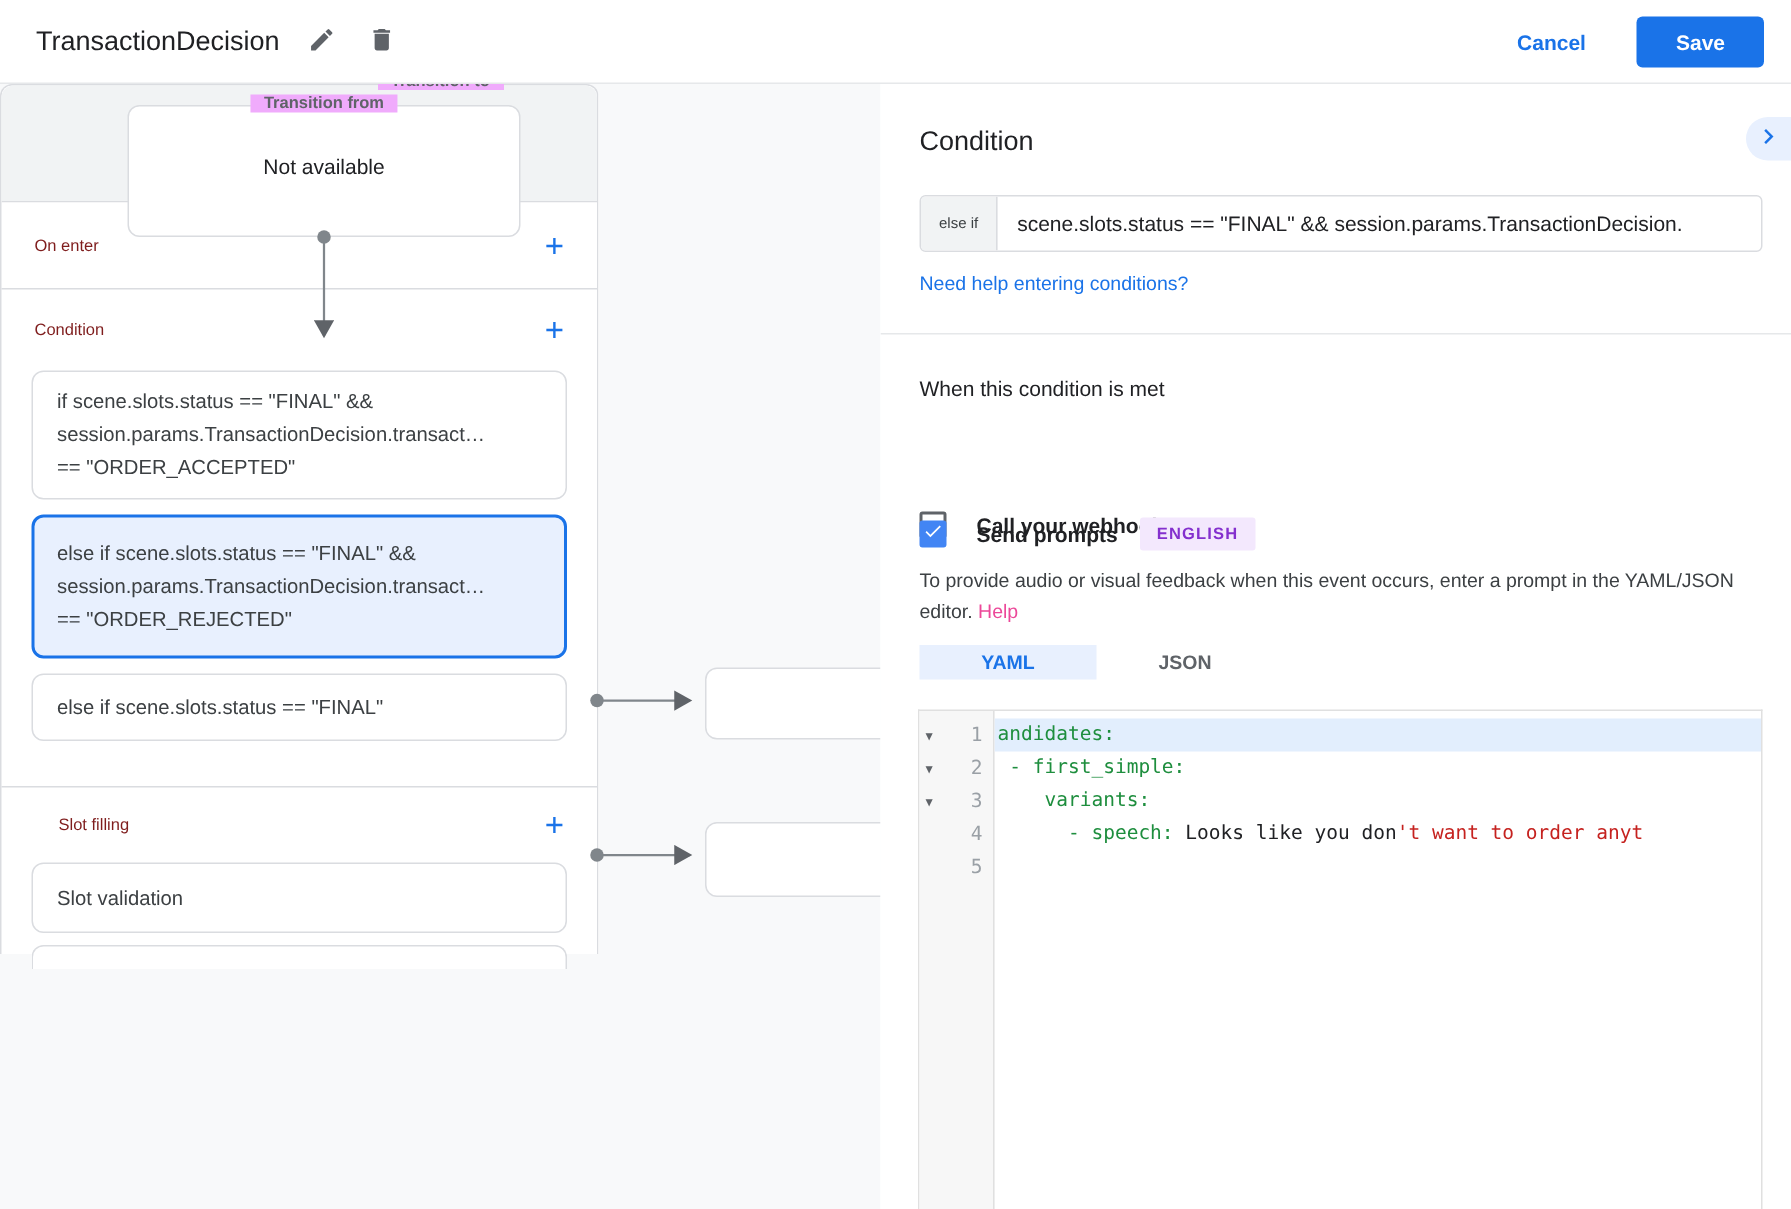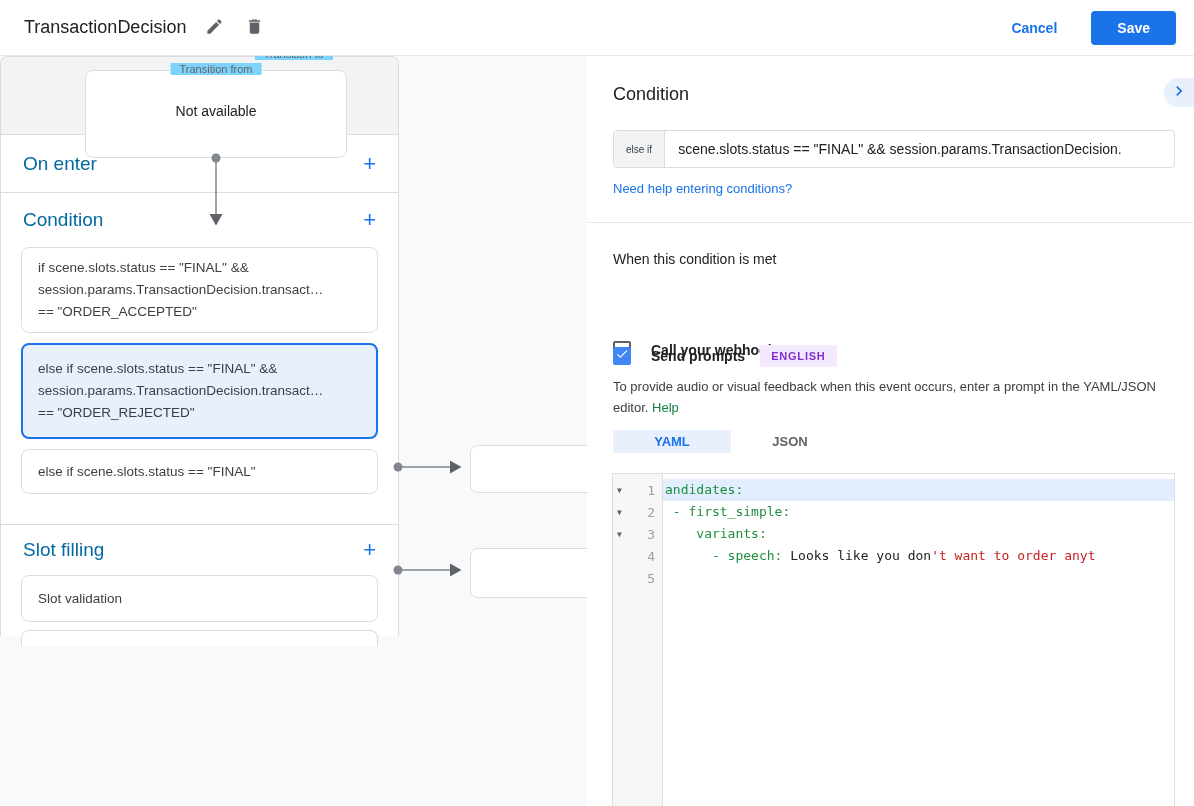--- a/index.html
+++ b/index.html
@@ -23,50 +23,50 @@
   .main { position:relative; height:750px; }
   .canvas { position:absolute; left:0; top:0; width:587px; height:750px;
     background:#f8f9fa; overflow:hidden; }
   .rightpanel { position:absolute; left:587px; top:0; width:607px; height:750px;
     background:#fff; overflow:hidden; }
 
   
   .fieldset-box { position:absolute; background:#fff; border:1px solid #dadce0;
     border-radius:8px; }
   .legend { position:absolute; top:-8px; left:50%; transform:translateX(-50%);
-    background:#7dd3fc; padding:0 9px; font-size:11px; color:#5f6368; white-space:nowrap; }
+    background:#f0abfc; padding:0 9px; font-size:11px; color:#5f6368; white-space:nowrap;font-weight:bold; }
   .tfrom { left:85px; top:14px; width:262px; height:88px; }
   .tfrom .content { text-align:center; margin-top:32px; font-size:14px; color:#202124; }
 
   .scene-card { left:18px; top:184px; width:399px; height:580px; background:#fff;
     border:1px solid #dadce0; border-radius:8px 8px 0 0; border-bottom:none; }
   .scene-head { background:#f1f3f4; border-bottom:1px solid #dadce0;
     border-radius:8px 8px 0 0; height:78px; text-align:center; padding-top:20px; }
   .scene-head .name { font-size:16px; color:#202124; }
   .scene-head .type { font-size:11px; color:#5f6368; margin-top:7px; }
 
   .row-head { display:flex; align-items:center; justify-content:space-between;
     padding:0 22px; }
-  .row-head .lbl { font-size:19px; color:#0369a1; }
+  .row-head .lbl { font-size:11px; color:#7f1d1d; }
   .plus { color:#1a73e8; font-size:22px; font-weight:400; line-height:1;
     background:none; border:none; cursor:pointer; }
   .sect-onenter { height:58px; border-bottom:1px solid #dadce0; }
   .sect-label { height:54px; }
   .sect-cond { border-bottom:1px solid #dadce0; padding-bottom:20px; }
 
   .cond-card { margin:0 20px 10px 20px; background:#fff; border:1px solid #dadce0;
     border-radius:8px; padding:9px 16px; font-size:13.5px; color:#3c4043;
     line-height:22px; cursor:pointer; }
   .cond-card.selected { background:#e8f0fe; border:2px solid #1a73e8; padding:13px 15px; }
   .cond-card.single { height:45px; display:flex; align-items:center; padding:0 16px; }
   .slot-card { margin:0 20px 8px 20px; background:#fff; border:1px solid #dadce0;
     border-radius:8px; height:47px; display:flex; align-items:center; padding:0 16px;
     font-size:13.5px; color:#3c4043; cursor:pointer; }
   .slot-card.partial { height:16px; border-radius:8px 8px 0 0; border-bottom:none; margin-bottom:0; }
-  .sect-slot-label { height:50px; }
+  .sect-slot-label { height:50px;margin-left:16px; }
 
   .target-box { position:absolute; width:130px; background:#fff;
     border:1px solid #dadce0; border-radius:8px; }
   .tb1 { left:470px; top:389px; height:48px; }
   .tb2 { left:470px; top:492px; height:50px; }
 
   .connectors { position:absolute; left:0; top:0; pointer-events:none; }
 
   
   .rp-abs { position:absolute; }
@@ -90,21 +90,21 @@
   .checkbox { width:18px; height:18px; border:2px solid #5f6368; border-radius:2px;
     background:#fff; cursor:pointer; flex:none; }
   .checkbox.checked { background:#4285f4; border-color:#4285f4;
     display:flex; align-items:center; justify-content:center; }
   .check-row .clabel { font-size:14px; font-weight:700; color:#202124; margin-left:20px; }
   .badge { margin-left:15px; background:#f3e8fd; color:#8430ce; font-size:11px;
     font-weight:700; letter-spacing:.8px; padding:5px 11px; border-radius:2px; }
 
   .rp-desc { left:26px; top:320px; width:552px; font-size:13px; color:#3c4043;
     line-height:21px; }
-  .rp-desc .link { color:#15803d; cursor:pointer; }
+  .rp-desc .link { color:#ec4899; cursor:pointer; }
 
   .tabs { left:26px; top:374px; display:flex; }
   .tab { width:118px; height:23px; display:flex; align-items:center; justify-content:center;
     font-size:13px; font-weight:700; color:#5f6368; cursor:pointer; }
   .tab.active { background:#e8f0fe; color:#1a73e8; }
 
   .editor { left:25px; top:417px; width:563px; height:340px; background:#fff;
     border:1px solid #e0e0e0; border-bottom:none; display:flex;
     font-family:"DejaVu Sans Mono", monospace; font-size:13px; }
   .gutter { width:50px; background:#f7f7f7; border-right:1px solid #e0e0e0;

